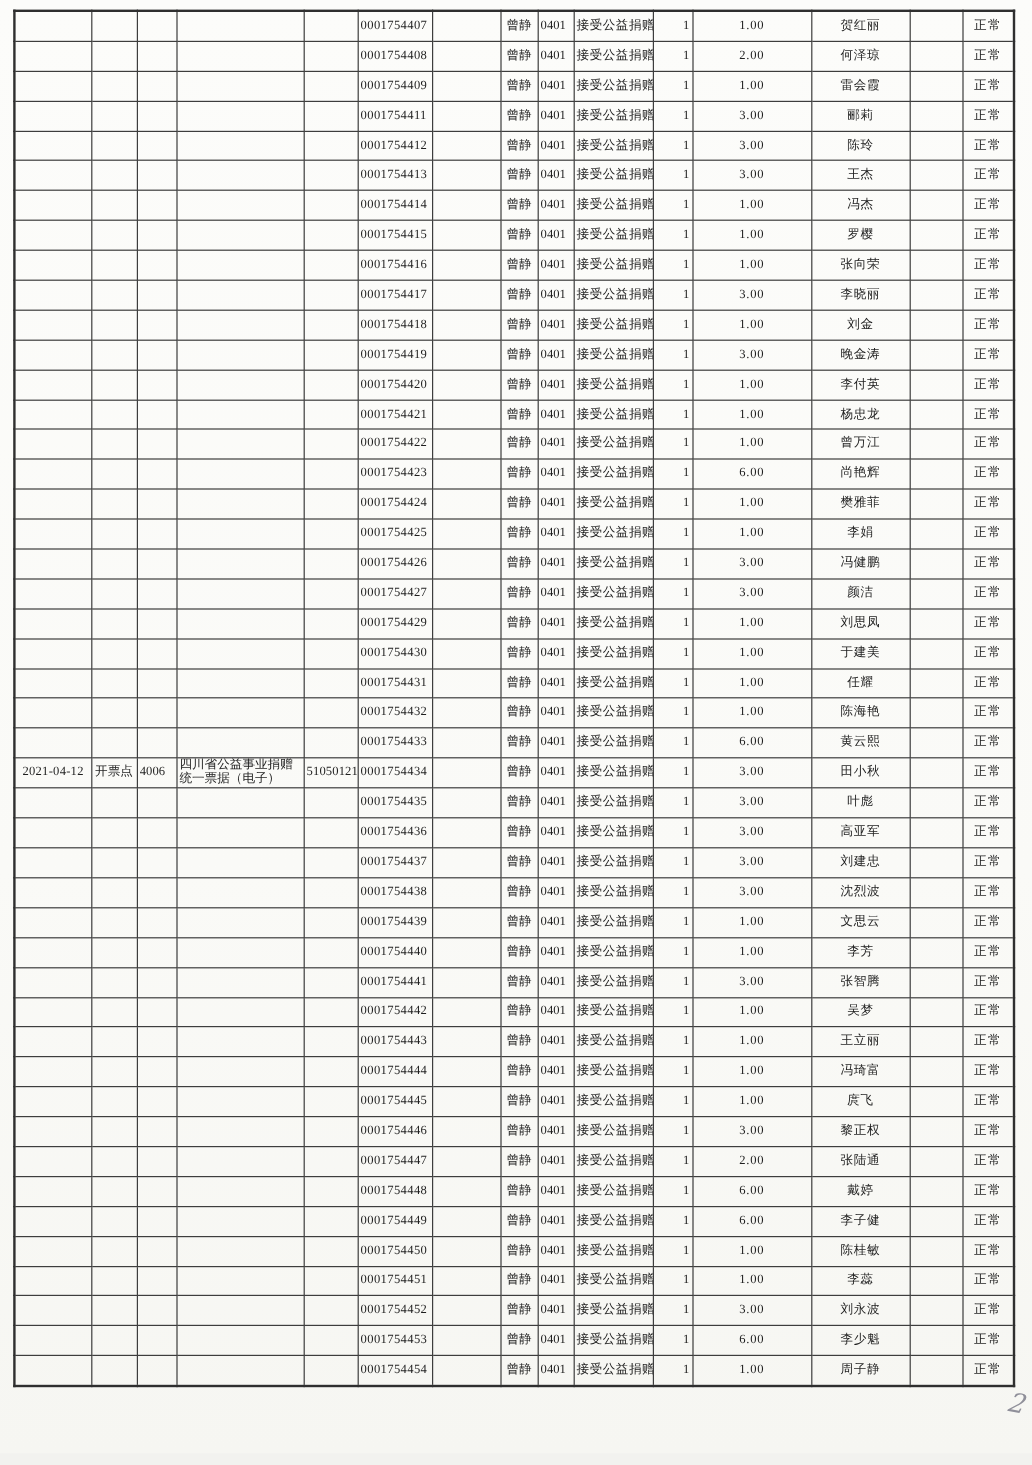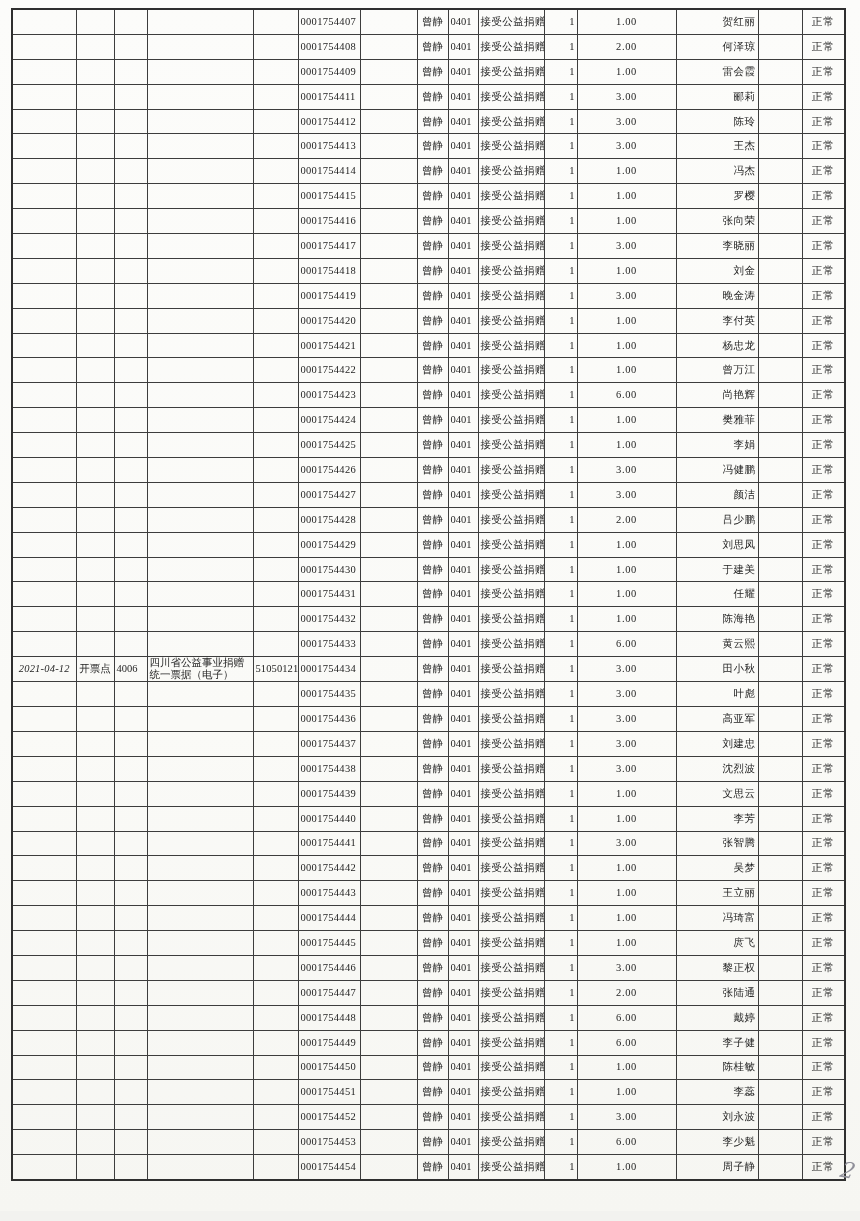--- a/index.html
+++ b/index.html
@@ -26,33 +26,33 @@
     border:1px solid #3d3d3d;
     height:23.9px;
     padding:0 2px;
     font-size:10.5px;
     color:#1e1e1e;
     vertical-align:middle;
     overflow:hidden;
     white-space:nowrap;
     line-height:12px;
   }
-  td.c-date{text-align:center;font-size:10px;letter-spacing:0.2px;font-style:italic;}
+  td.c-date{text-align:center;font-size:10px;letter-spacing:0.2px;}
   td.c-point{text-align:center;font-size:10px;padding:0 1px;}
   td.c-code{text-align:left;font-size:10px;padding-left:3px;}
   td.c-ticket{font-size:10px;white-space:normal;line-height:11.5px;padding-left:3px;margin-left:24px;}
   td.c-ticket div{white-space:nowrap;}
   td.c-batch{text-align:center;font-size:9.5px;padding:0 1px;letter-spacing:0.1px;}
   td.c-serial{text-align:left;font-size:10px;padding-left:3px;letter-spacing:0.3px;}
   td.c-operator{text-align:center;font-size:10.5px;}
   td.c-itemcode{text-align:left;font-size:10px;padding-left:4px;}
   td.c-itemname{text-align:right;font-size:10px;padding-left:3px;letter-spacing:0.4px;}
   td.c-qty{text-align:right;font-size:10px;padding-right:7px;}
   td.c-amount{text-align:center;font-size:10px;padding-right:3px;letter-spacing:0.6px;}
-  td.c-payer{text-align:right;font-size:10.5px;padding-left:3px;letter-spacing:0.5px;margin-top:32px;}
+  td.c-payer{text-align:center;font-size:10.5px;padding-left:3px;letter-spacing:0.5px;margin-top:32px;}
   td.c-status{text-align:center;font-size:10.5px;letter-spacing:1px;}
   .handwritten{
     position:absolute;
     left:841px;top:1158px;
     font-family:"DejaVu Serif",serif;
     font-style:italic;
     font-size:22px;
     color:#90909a;
     transform:rotate(10deg) skewX(-6deg);
   }
@@ -483,40 +483,20 @@
     </tr>
         <tr>
       <td class="c-date"></td>
       <td class="c-point"></td>
       <td class="c-code"></td>
       <td class="c-ticket">
         <div></div>
         <div></div>
       </td>
       <td class="c-batch"></td>
-      <td class="c-serial">0001754428</td>
-      <td class="c-empty"></td>
-      <td class="c-operator">曾静</td>
-      <td class="c-itemcode">0401</td>
-      <td class="c-itemname">接受公益捐赠</td>
-      <td class="c-qty">1</td>
-      <td class="c-amount">2.00</td>
-      <td class="c-payer">吕少鹏</td>
-      <td class="c-empty"></td>
-      <td class="c-status">正常</td>
-    </tr>
-        <tr>
-      <td class="c-date"></td>
-      <td class="c-point"></td>
-      <td class="c-code"></td>
-      <td class="c-ticket">
-        <div></div>
-        <div></div>
-      </td>
-      <td class="c-batch"></td>
       <td class="c-serial">0001754429</td>
       <td class="c-empty"></td>
       <td class="c-operator">曾静</td>
       <td class="c-itemcode">0401</td>
       <td class="c-itemname">接受公益捐赠</td>
       <td class="c-qty">1</td>
       <td class="c-amount">1.00</td>
       <td class="c-payer">刘思凤</td>
       <td class="c-empty"></td>
       <td class="c-status">正常</td>

